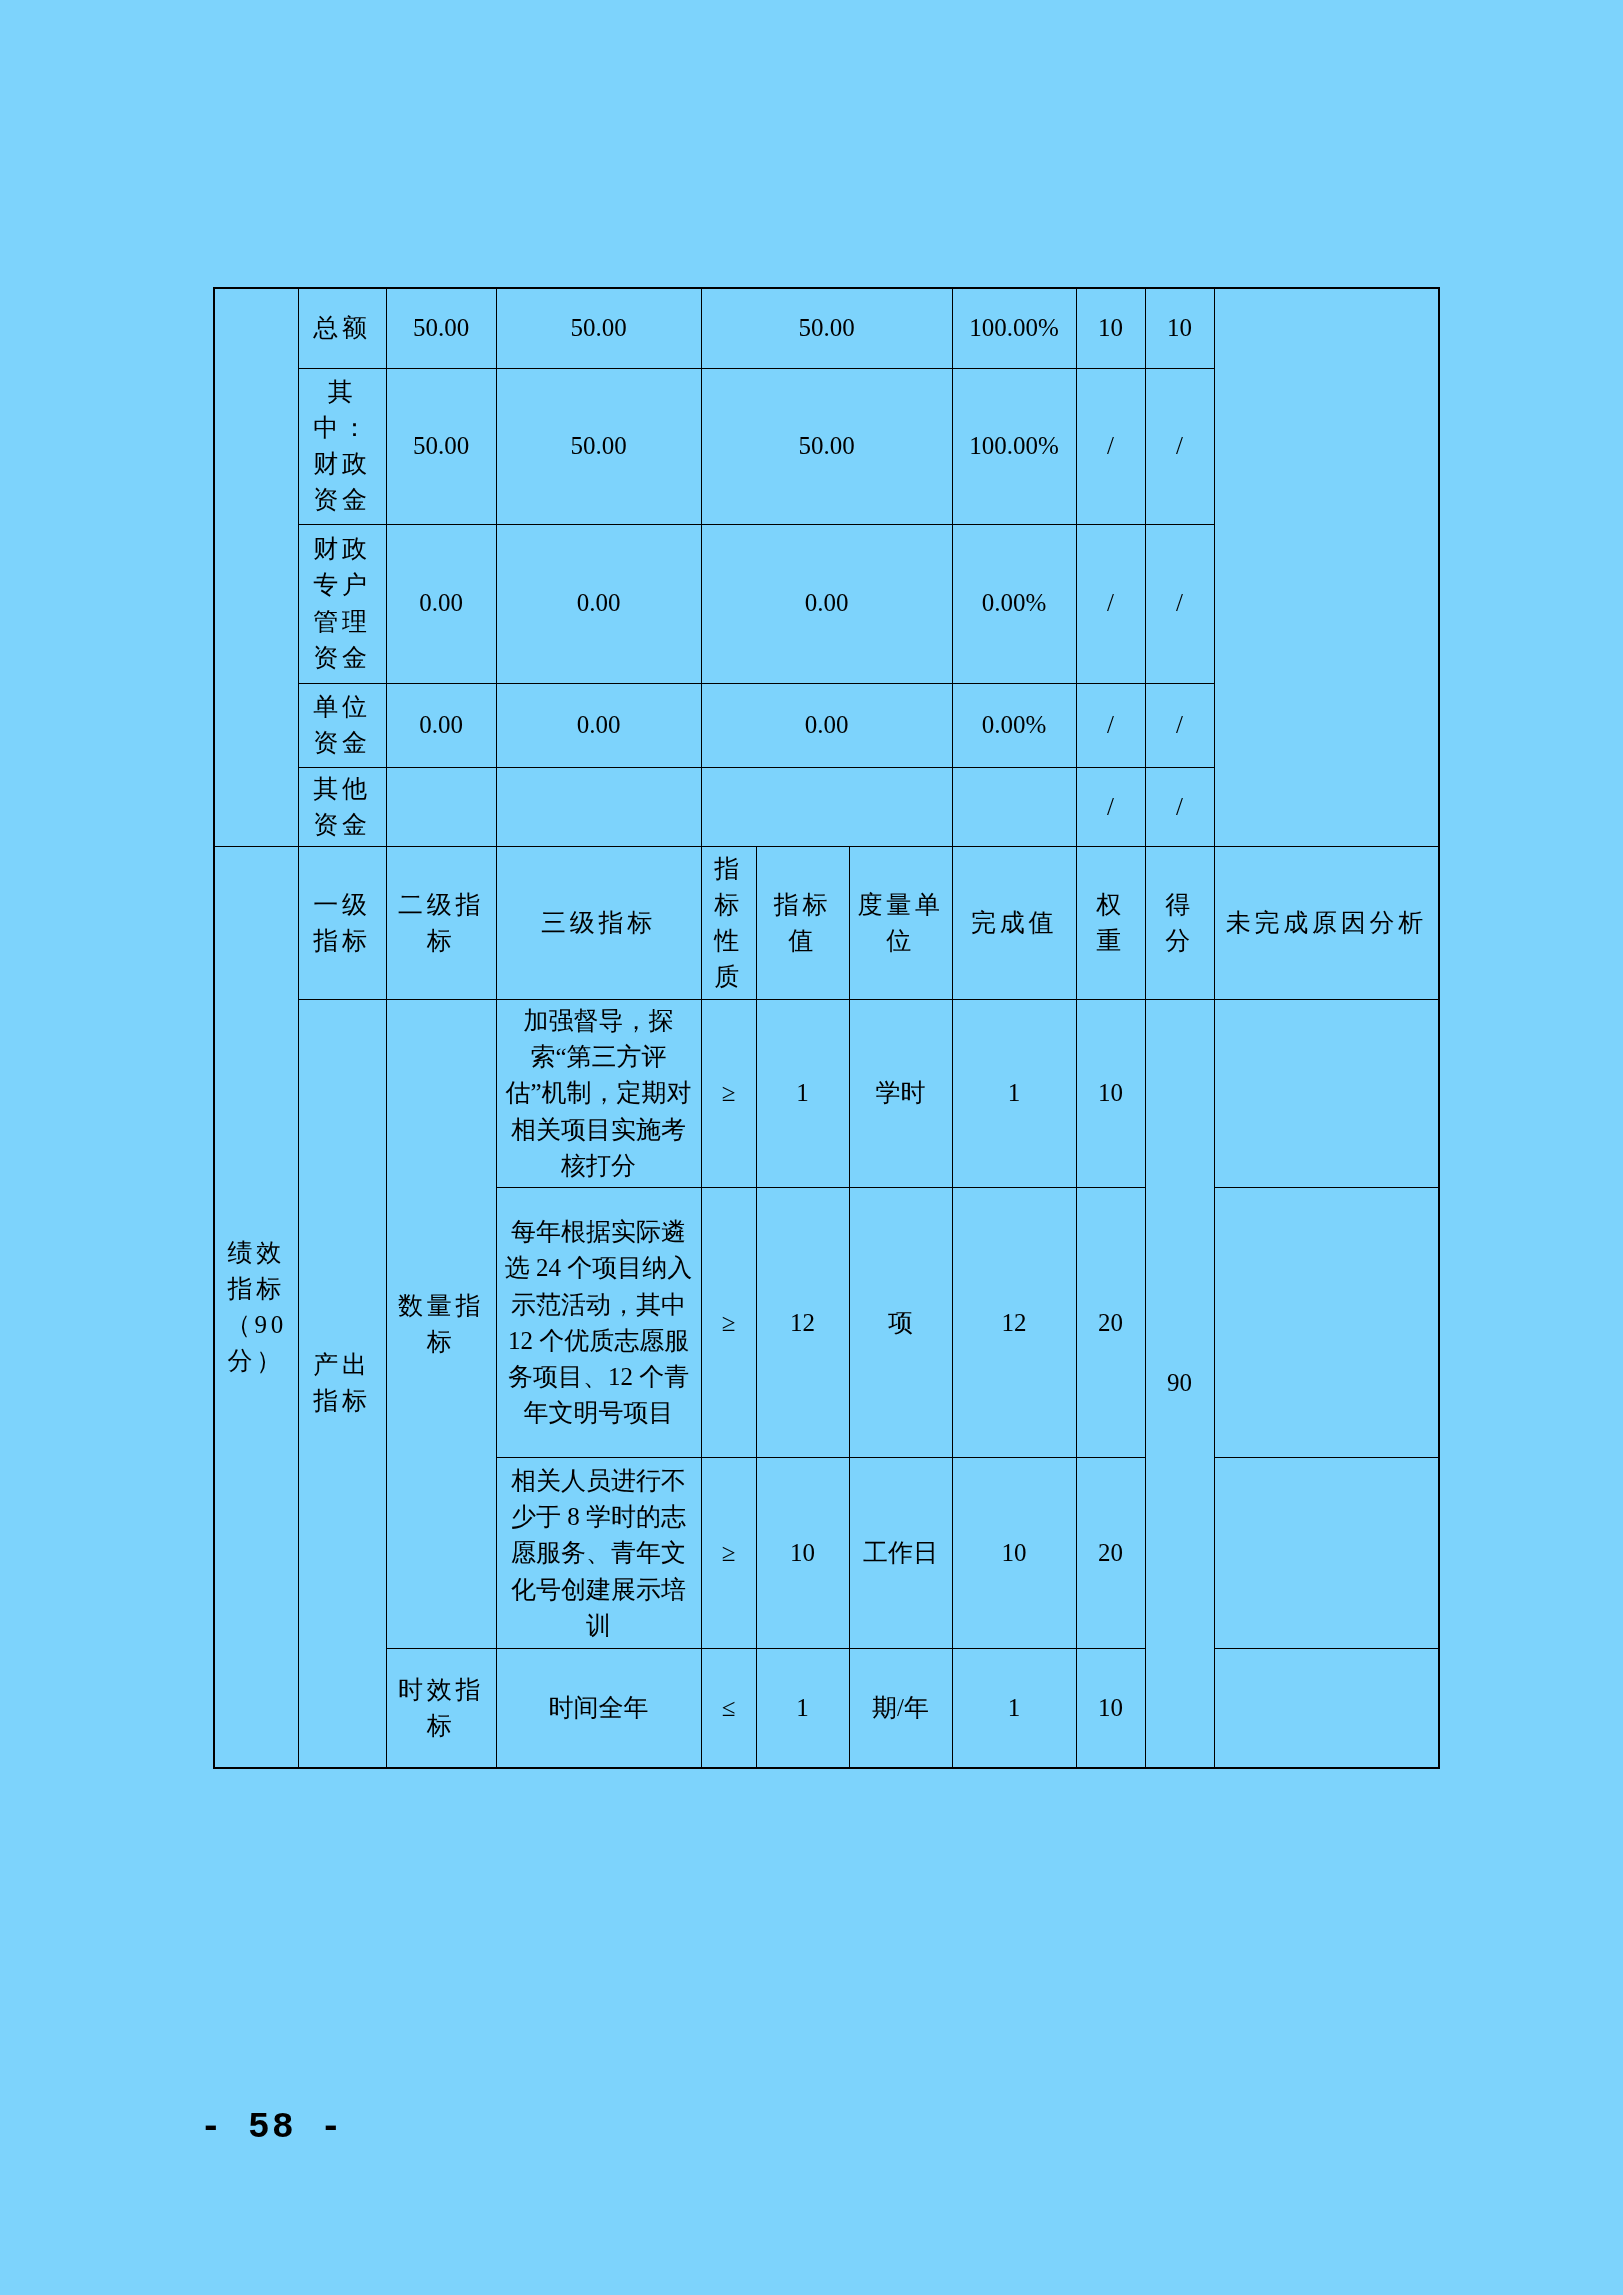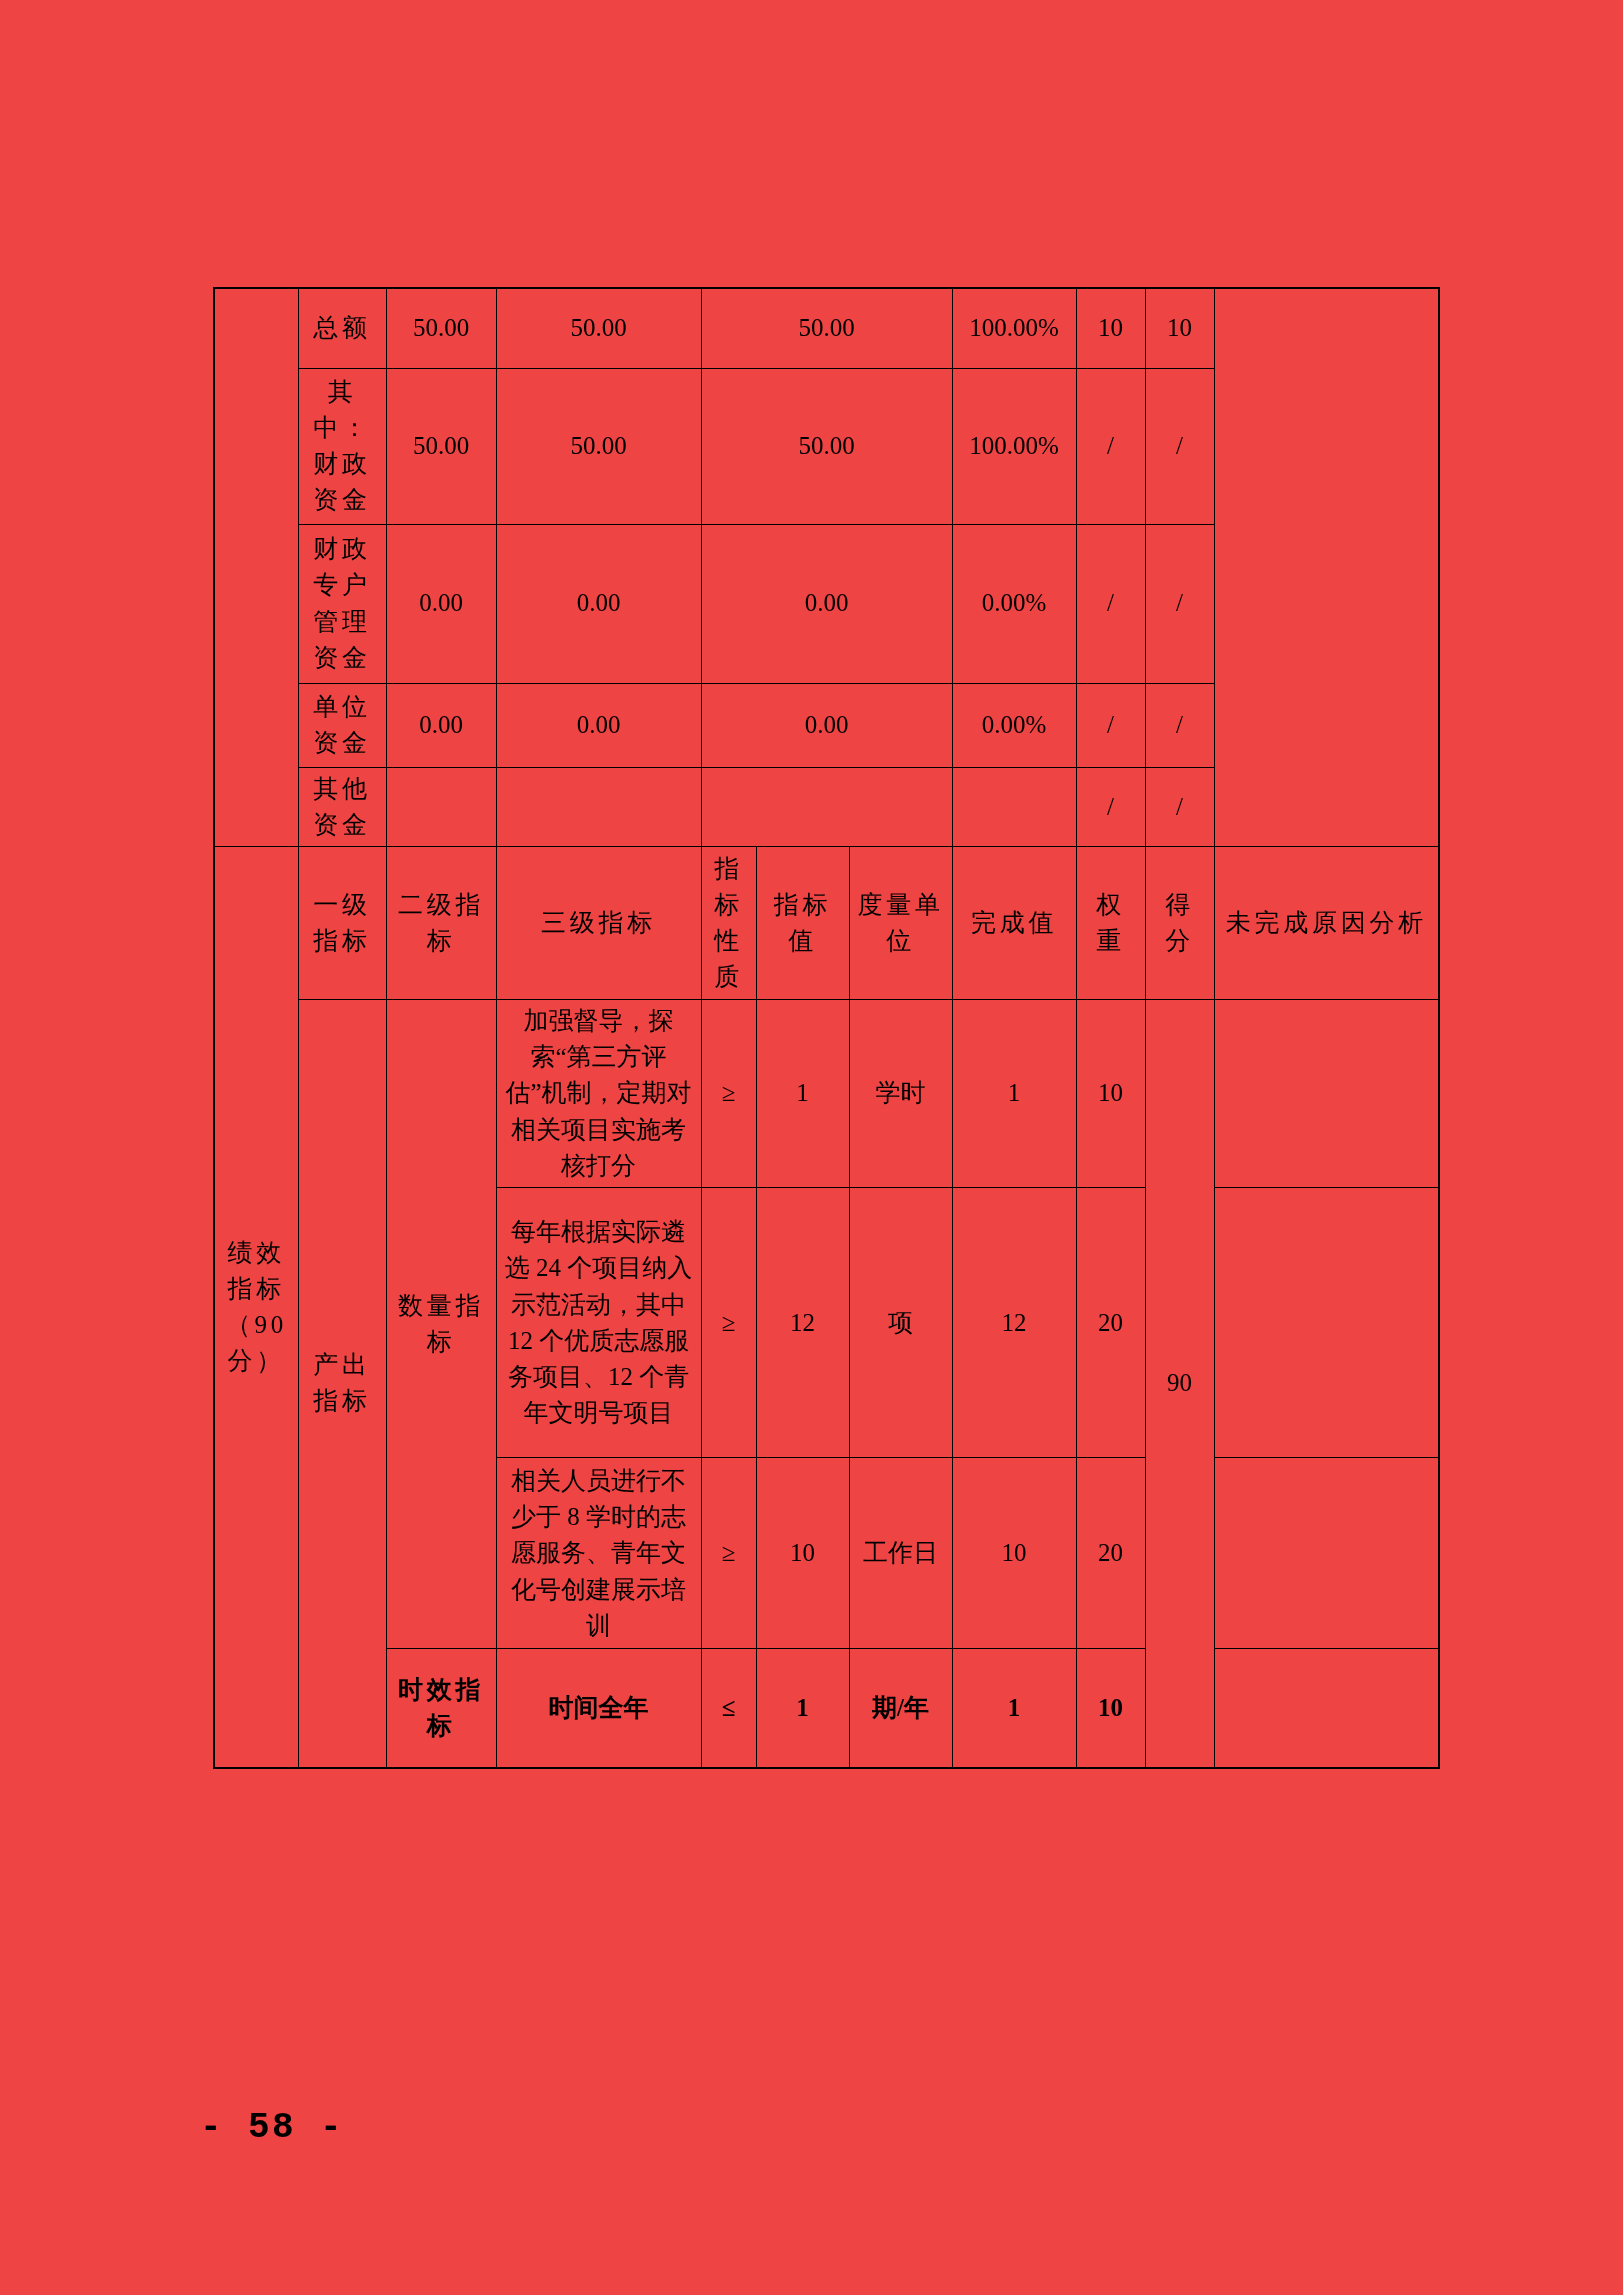--- a/index.html
+++ b/index.html
@@ -1,20 +1,20 @@
 <!DOCTYPE html>
 <html style="font-size:13px"><head>
 <meta charset="utf-8">
 <style>
   html, body { margin: 0; padding: 0; background: #e8e8e8; }
   .page {
     position: relative;
     width: 1623px;
     height: 2295px;
-    background: #ef4444;
+    background: #7dd3fc;
     font-family: "Liberation Serif", "DejaVu Serif", serif;
     color: #000;
     overflow: hidden;
   }
   .table-wrap {
     position: absolute;
     left: 213px;
     top: 287px;
     width: 1225px;
   }
@@ -50,21 +50,21 @@
   
   tr.rA1 { height: 80px;  }
   tr.rA2 { height: 156px; margin-left: 7px; }
   tr.rA3 { height: 159px; }
   tr.rA4 { height: 84px; }
   tr.rA5 { height: 73px; padding-left: 44px;  }
   tr.rH  { height: 150px; }
   tr.rB1 { height: 185px; }
   tr.rB2 { height: 270px; }
   tr.rB3 { height: 191px; }
-  tr.rB4 { height: 119px; font-weight: bold; }
+  tr.rB4 { height: 119px; }
 
   td.lab  { letter-spacing: 0.15em; }
   td.narrow { padding-left: 8px; padding-right: 8px; }
   td.c0cell { border-right-width: 2.4px; }
   td.sep4 { border-bottom-width: 3.2px; }  
   td.sep3 { border-bottom-width: 2.4px; }  
   .page-num {
     position: absolute;
     left: 200px;
     top: 2107px;

